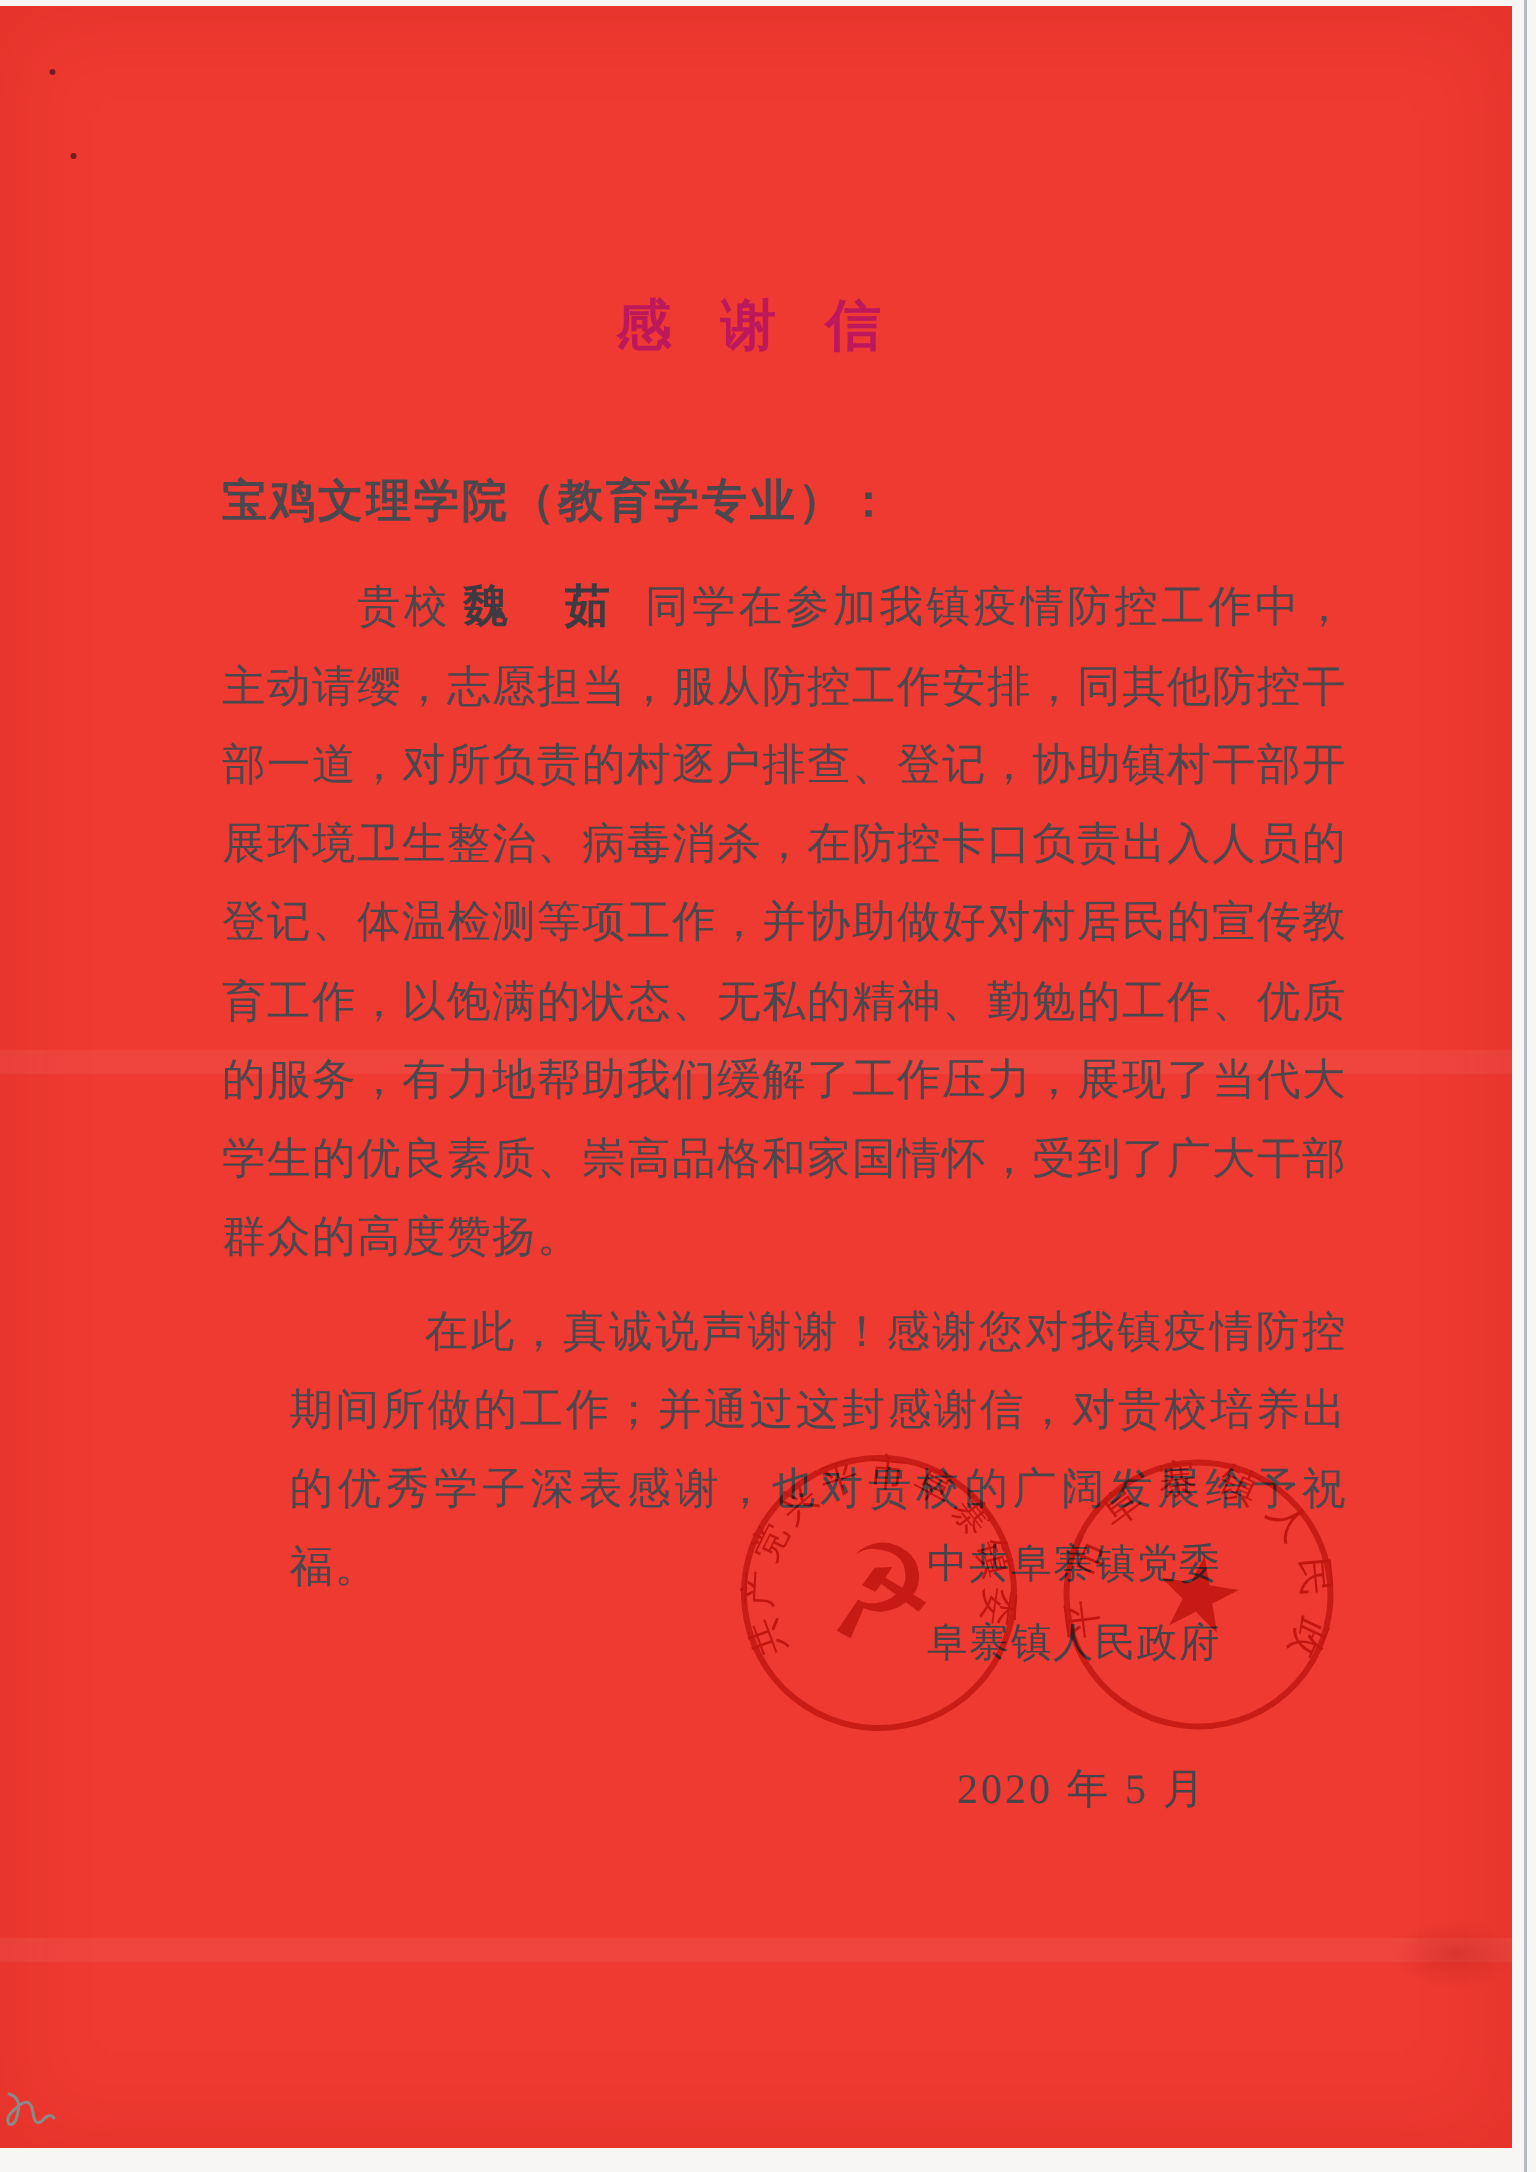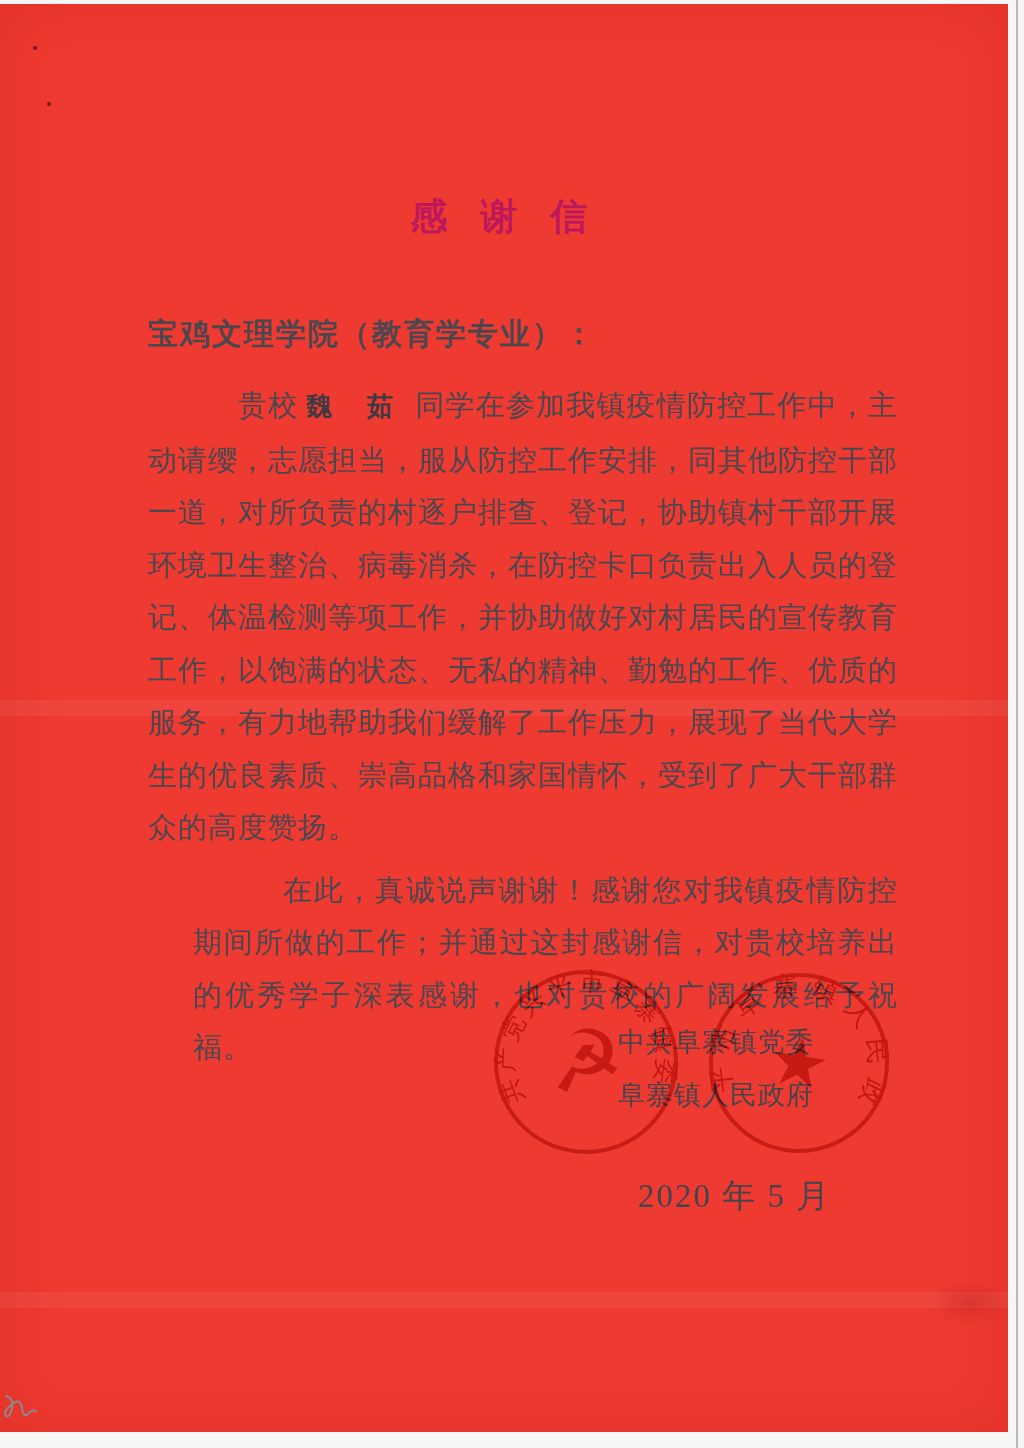--- a/index.html
+++ b/index.html
@@ -43,31 +43,31 @@
   .salutation{
     font-size:30px;letter-spacing:2px;margin:0 0 24px 0;font-weight:600;
   }
   .para{
     font-size:29px;line-height:52.5px;letter-spacing:1px;
     text-align:justify;text-indent:90px;margin:0;
   }
   .para + .para{margin-top:10px;margin-left:45px;}
   .student-name{
     font-weight:700;letter-spacing:14px;color:#3d3a42;
-    padding:0 8px;font-size:26px;
+    padding:0 8px;font-size:30px;
   }
   .signature{
     position:absolute;left:618px;top:1016px;
     color:#46434b;font-size:27px;letter-spacing:1px;line-height:53px;
     z-index:2;
   }
   .signature div{white-space:nowrap;}
   .date{
     position:absolute;left:638px;top:1174px;
-    color:#46434b;font-size:33px;letter-spacing:2px;z-index:2;
+    color:#46434b;font-size:28px;letter-spacing:2px;z-index:2;
   }
   .seal{
     position:absolute;z-index:3;mix-blend-mode:multiply;opacity:.8;
   }
   .seal-party{left:490px;top:966px;transform:rotate(-6deg);}
   .seal-gov{left:706px;top:970px;transform:rotate(9deg);}
   .seal text{fill:#c6392c;}
   .ring-text{
     font-size:25px;letter-spacing:4px;
     font-family:"Liberation Serif","DejaVu Serif",serif;

